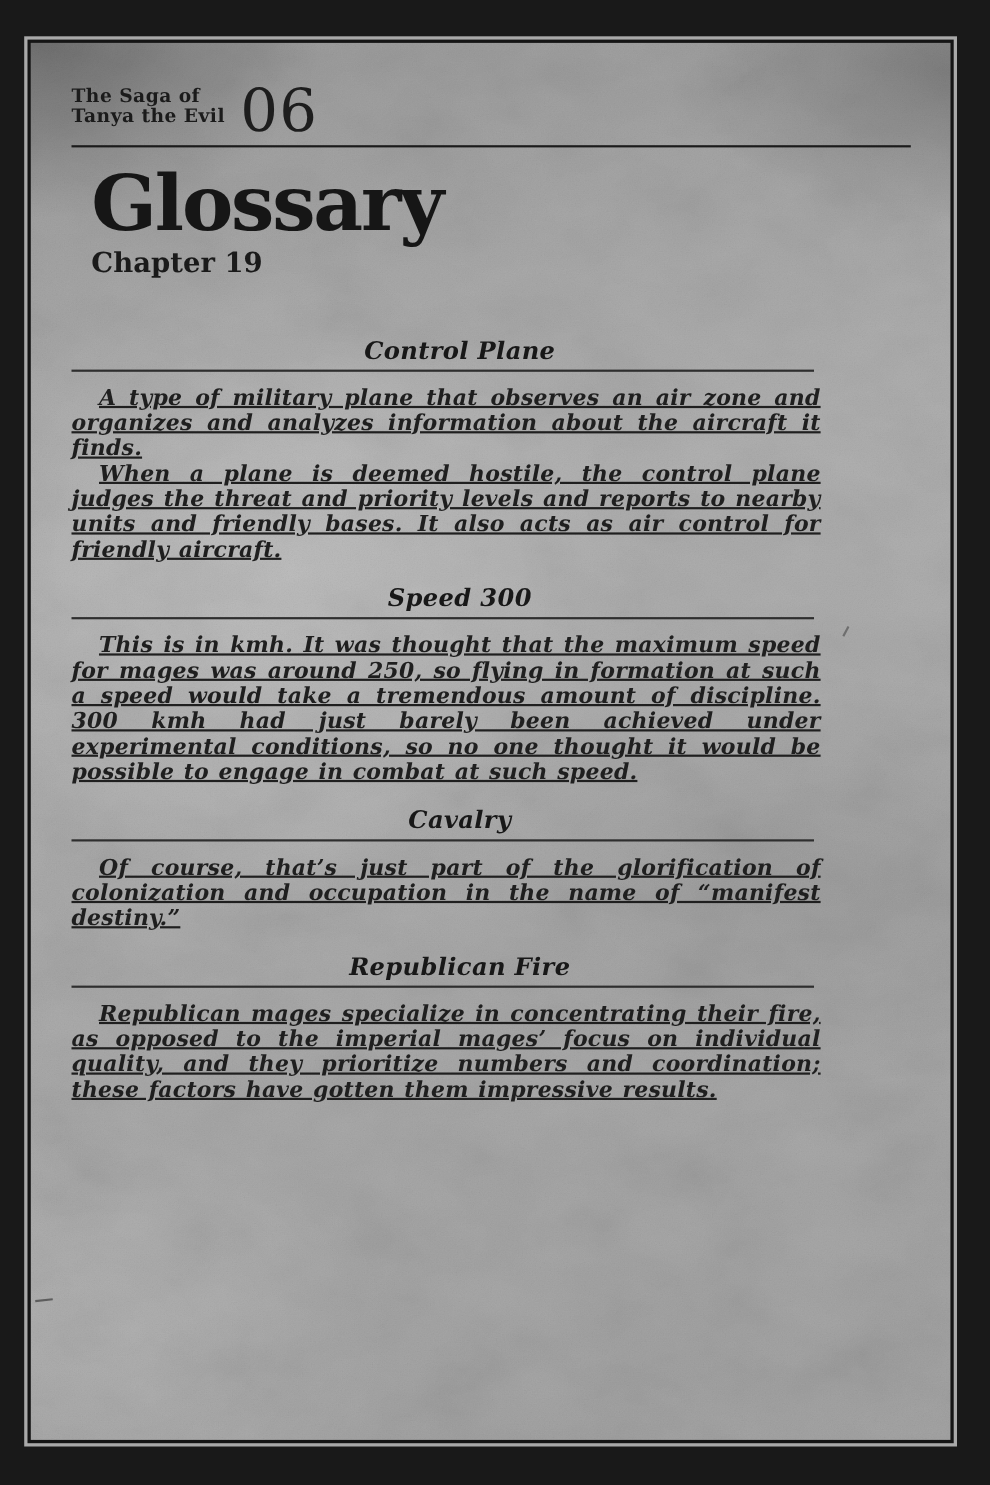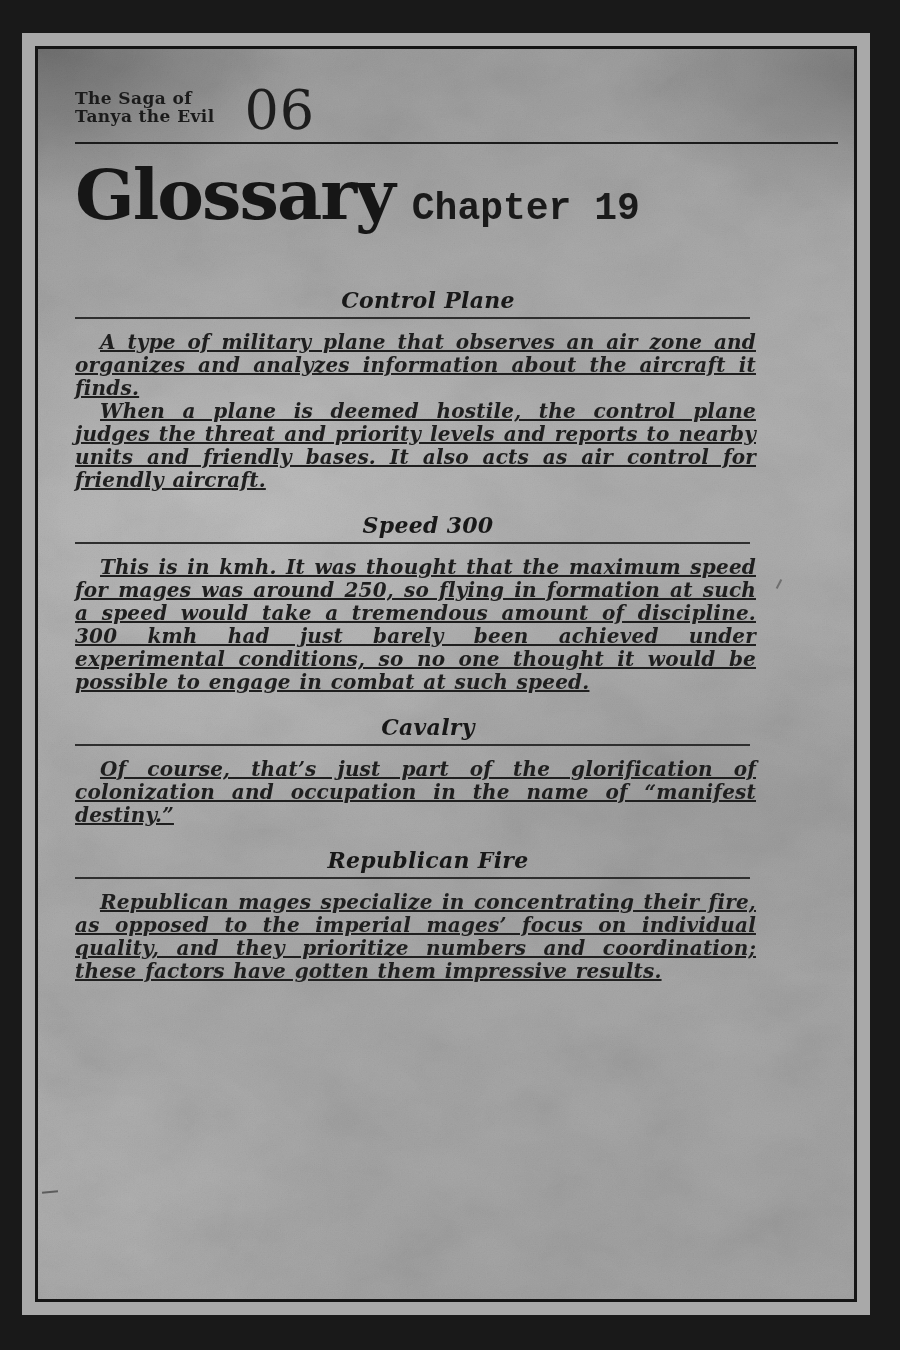--- a/index.html
+++ b/index.html
@@ -9,21 +9,21 @@
     position: relative;
     overflow: hidden;
     font-family: "DejaVu Serif", "Liberation Serif", serif;
   }
   .stage { position: absolute; inset: 0; }
 
   
   .paper-rim {
     position: absolute; left: 22px; top: 33px; right: 30px; bottom: 35px;
     background: #a9a9a9;
-    padding: 13px;
+    padding: 3px;
     box-sizing: border-box;
   }
   .sheet {
     position: relative;
     width: 100%; height: 100%;
     box-sizing: border-box;
     border: 3px solid #151515;
     overflow: hidden;
     background:
       radial-gradient(45% 18% at 0% 0%, rgba(0,0,0,0.28), rgba(0,0,0,0) 70%),
@@ -46,46 +46,45 @@
   
   .masthead { display: flex; align-items: flex-start; }
   .series-logo {
     font-weight: bold;
     font-size: 17px; line-height: 18px;
     letter-spacing: 0.4px;
     color: #1b1b1b;
   }
   .volume {
     font-size: 54px; line-height: 48px;
-    margin-left: 30px; margin-top: -2px;
+    margin-left: 14px; margin-top: -2px;
     color: #1d1d1d;
     letter-spacing: 1px;
     text-align: center;
   }
   .masthead-rule {
     width: 763px; height: 2px;
     background: #1b1b1b;
     margin-top: 7px;
   }
 
   
-  .title-row { display: flex; align-items: baseline; margin-top: 12px; }
+  .title-row { display: flex; align-items: baseline; margin-top: 12px; flex-direction: column; }
   .page-title {
     margin: 0;
     font-size: 70px; line-height: 78px;
     font-weight: bold;
     letter-spacing: -2px;
     color: #161616;
   }
   .chapter-label {
-    font-size: 38px; font-weight: bold;
+    font-size: 25px; font-weight: bold;
     margin-left: 18px;
     letter-spacing: 0px;
     color: #1a1a1a;
-    font-family: Liberation Mono, monospace;
   }
 
   
   .entries { margin-top: 53px; width: 681px; }
   .entry + .entry { margin-top: 20px; }
   .entry-term {
     margin: 0;
     font-size: 22px; line-height: 26px;
     font-style: italic; font-weight: bold;
     padding-left: 25px;

